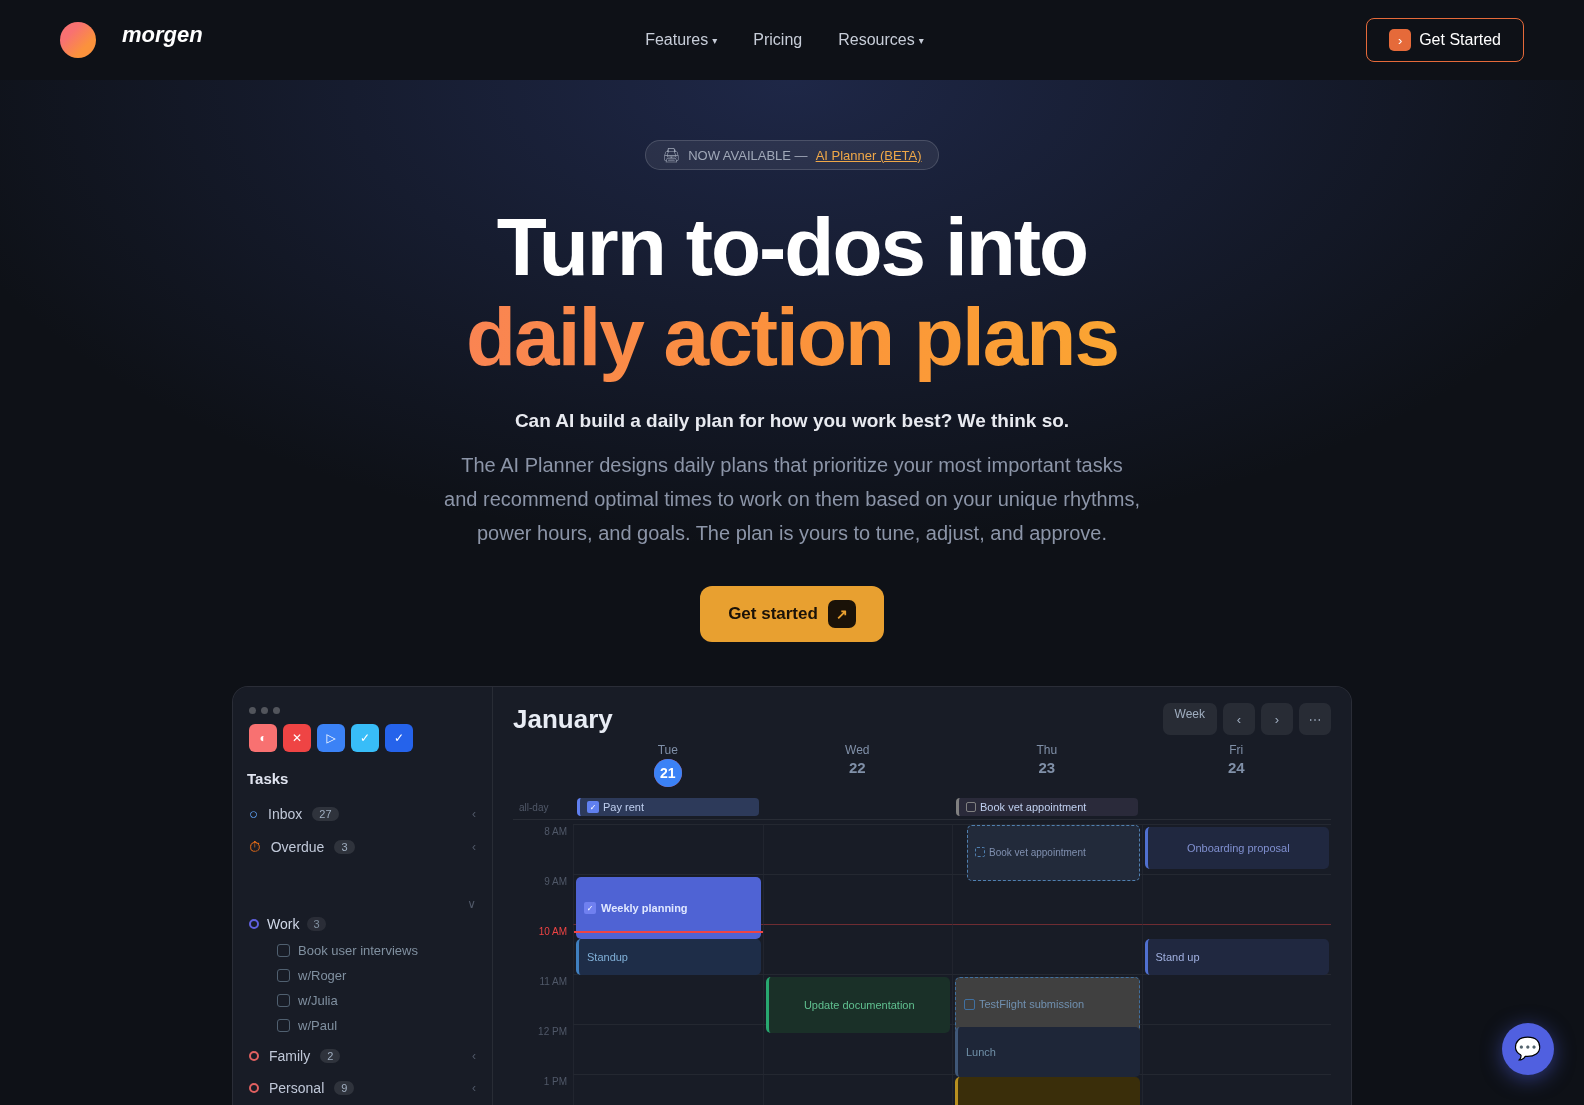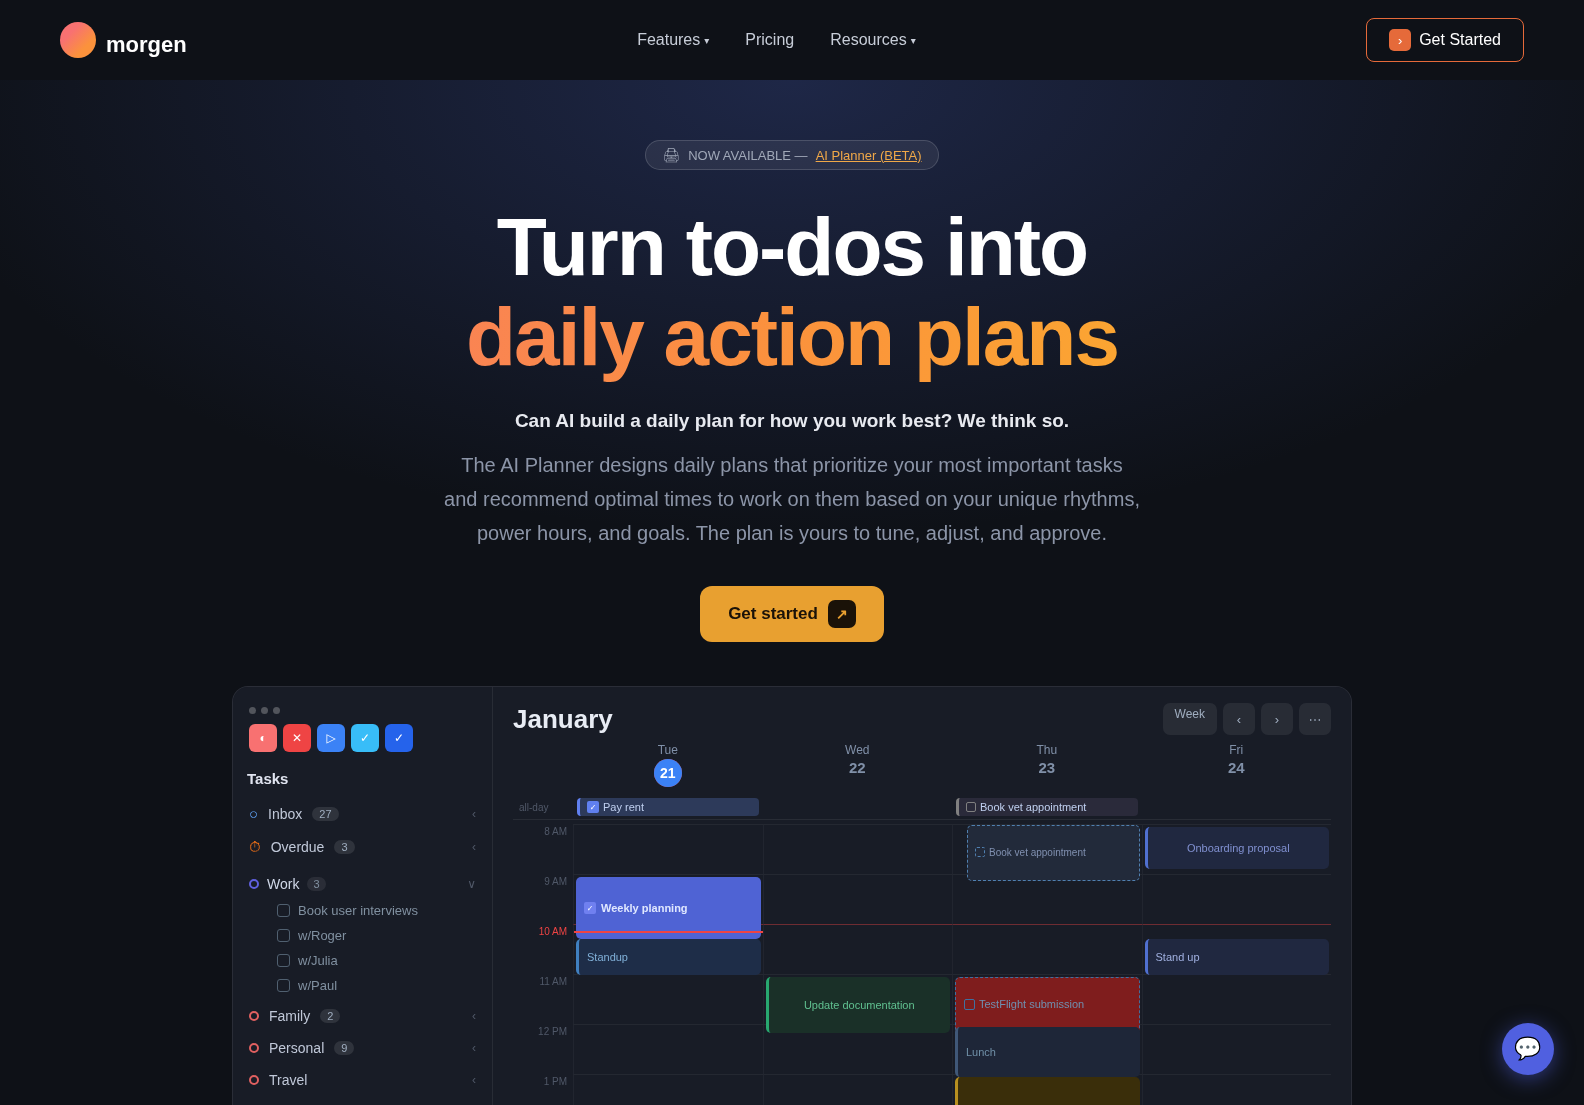--- a/index.html
+++ b/index.html
@@ -16,22 +16,23 @@
     nav {
       display: flex;
       align-items: center;
       justify-content: space-between;
       padding: 18px 60px;
       position: relative;
       z-index: 10;
     }
     .nav-logo {
       display: flex;
-      align-items: flex-end;
-      gap: 10px;
+      align-items: flex-start;
+      gap: 26px;
+      font-style: italic;
     }
     .logo-circle {
       width: 36px; height: 36px;
       border-radius: 50%;
       background: linear-gradient(135deg, #f87171 30%, #fb923c 70%);
     }
     .logo-text {
       font-size: 22px;
       font-weight: 600;
       color: #fff;
@@ -236,20 +237,21 @@
       padding: 6px 16px;
       cursor: pointer;
     }
     .sidebar-group-left {
       display: flex;
       align-items: center;
       gap: 8px;
       font-size: 14px;
       font-weight: 500;
       color: #d0d8e8;
+      margin-top: 40px;
     }
     .group-dot {
       width: 10px; height: 10px;
       border-radius: 50%;
       border: 2px solid #6060e0;
     }
     .group-dot-family { border-color: #e06060; }
     .group-dot-personal { border-color: #e06060; }
     .group-dot-travel { border-color: #e06060; }
     .group-badge {
@@ -704,21 +706,21 @@
           <div class="time-label">11 AM</div>
           <div class="cal-cell"></div>
           <div class="cal-cell">
 
             <div class="event-block" style="background:#1a3028;border-left:3px solid #28a870;color:#60c090;top:2px;left:2px;right:2px;height:56px;display:flex;flex-direction:column;justify-content:center;border-radius:5px;padding:4px 8px;">
               <span style="font-size:11px;font-weight:500;">Update documentation</span>
             </div>
           </div>
           <div class="cal-cell">
 
-            <div class="event-block" style="background:#7f1d1d;border:1.5px dashed #4070a0;color:#7090b0;top:2px;left:2px;right:2px;height:56px;display:flex;flex-direction:column;justify-content:center;border-radius:5px;padding:4px 8px;">
+            <div class="event-block" style="background:#404040;border:1.5px dashed #4070a0;color:#7090b0;top:2px;left:2px;right:2px;height:56px;display:flex;flex-direction:column;justify-content:center;border-radius:5px;padding:4px 8px;">
               <div style="display:flex;align-items:center;gap:4px;margin-bottom:2px;">
                 <div style="width:11px;height:11px;border:1.5px solid #4070a0;border-radius:2px;"></div>
                 <span style="font-size:11px;">TestFlight submission</span>
               </div>
             </div>
           </div>
           <div class="cal-cell"></div>
         </div>
 
         <div class="cal-columns">

